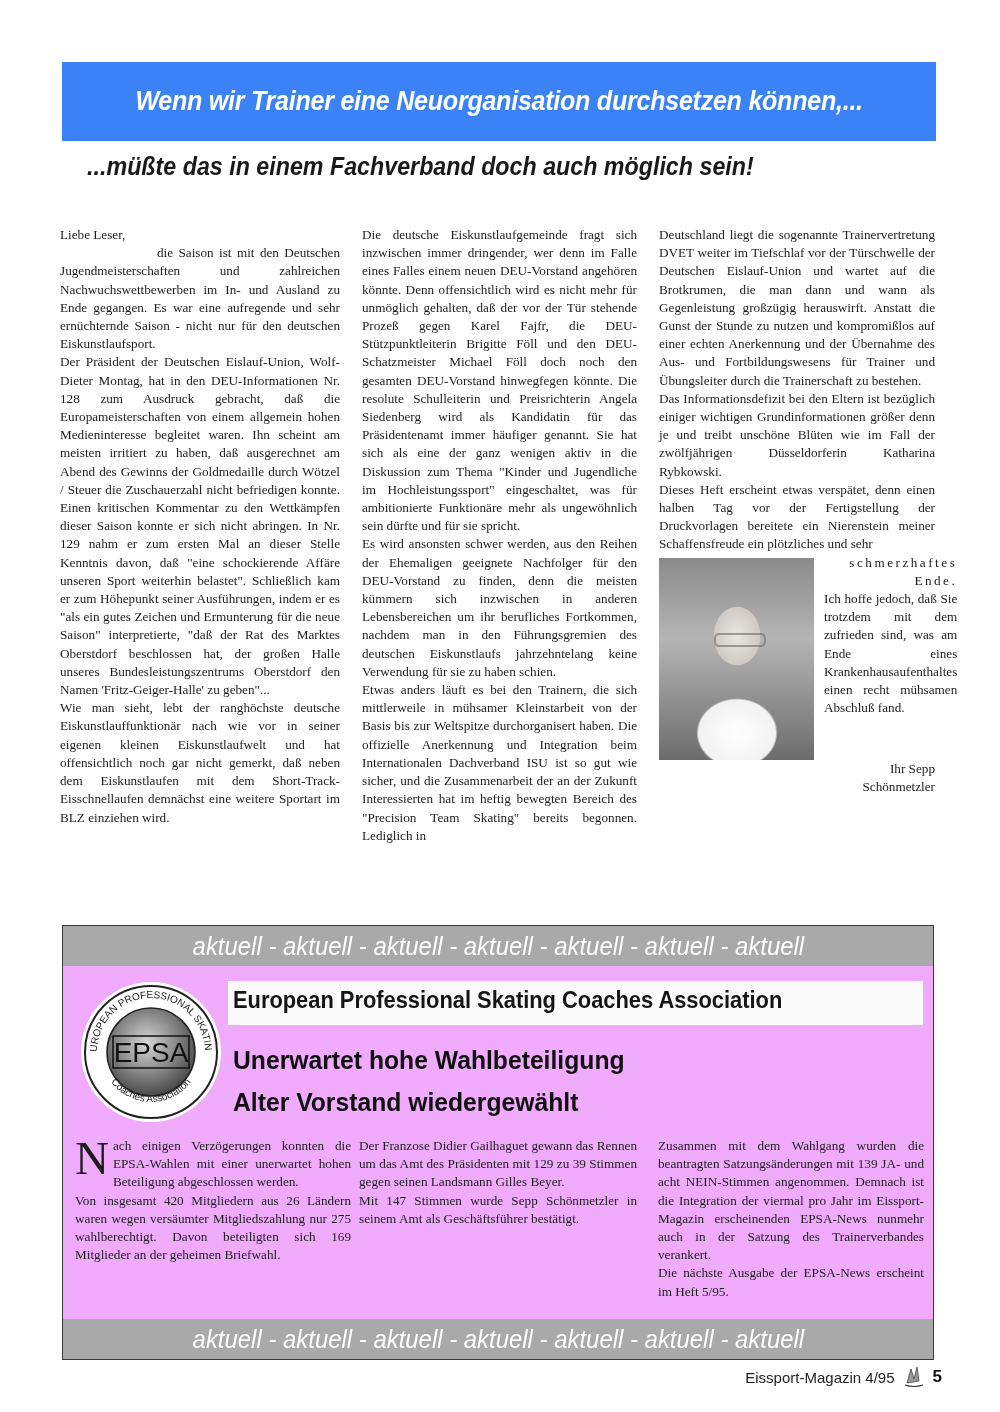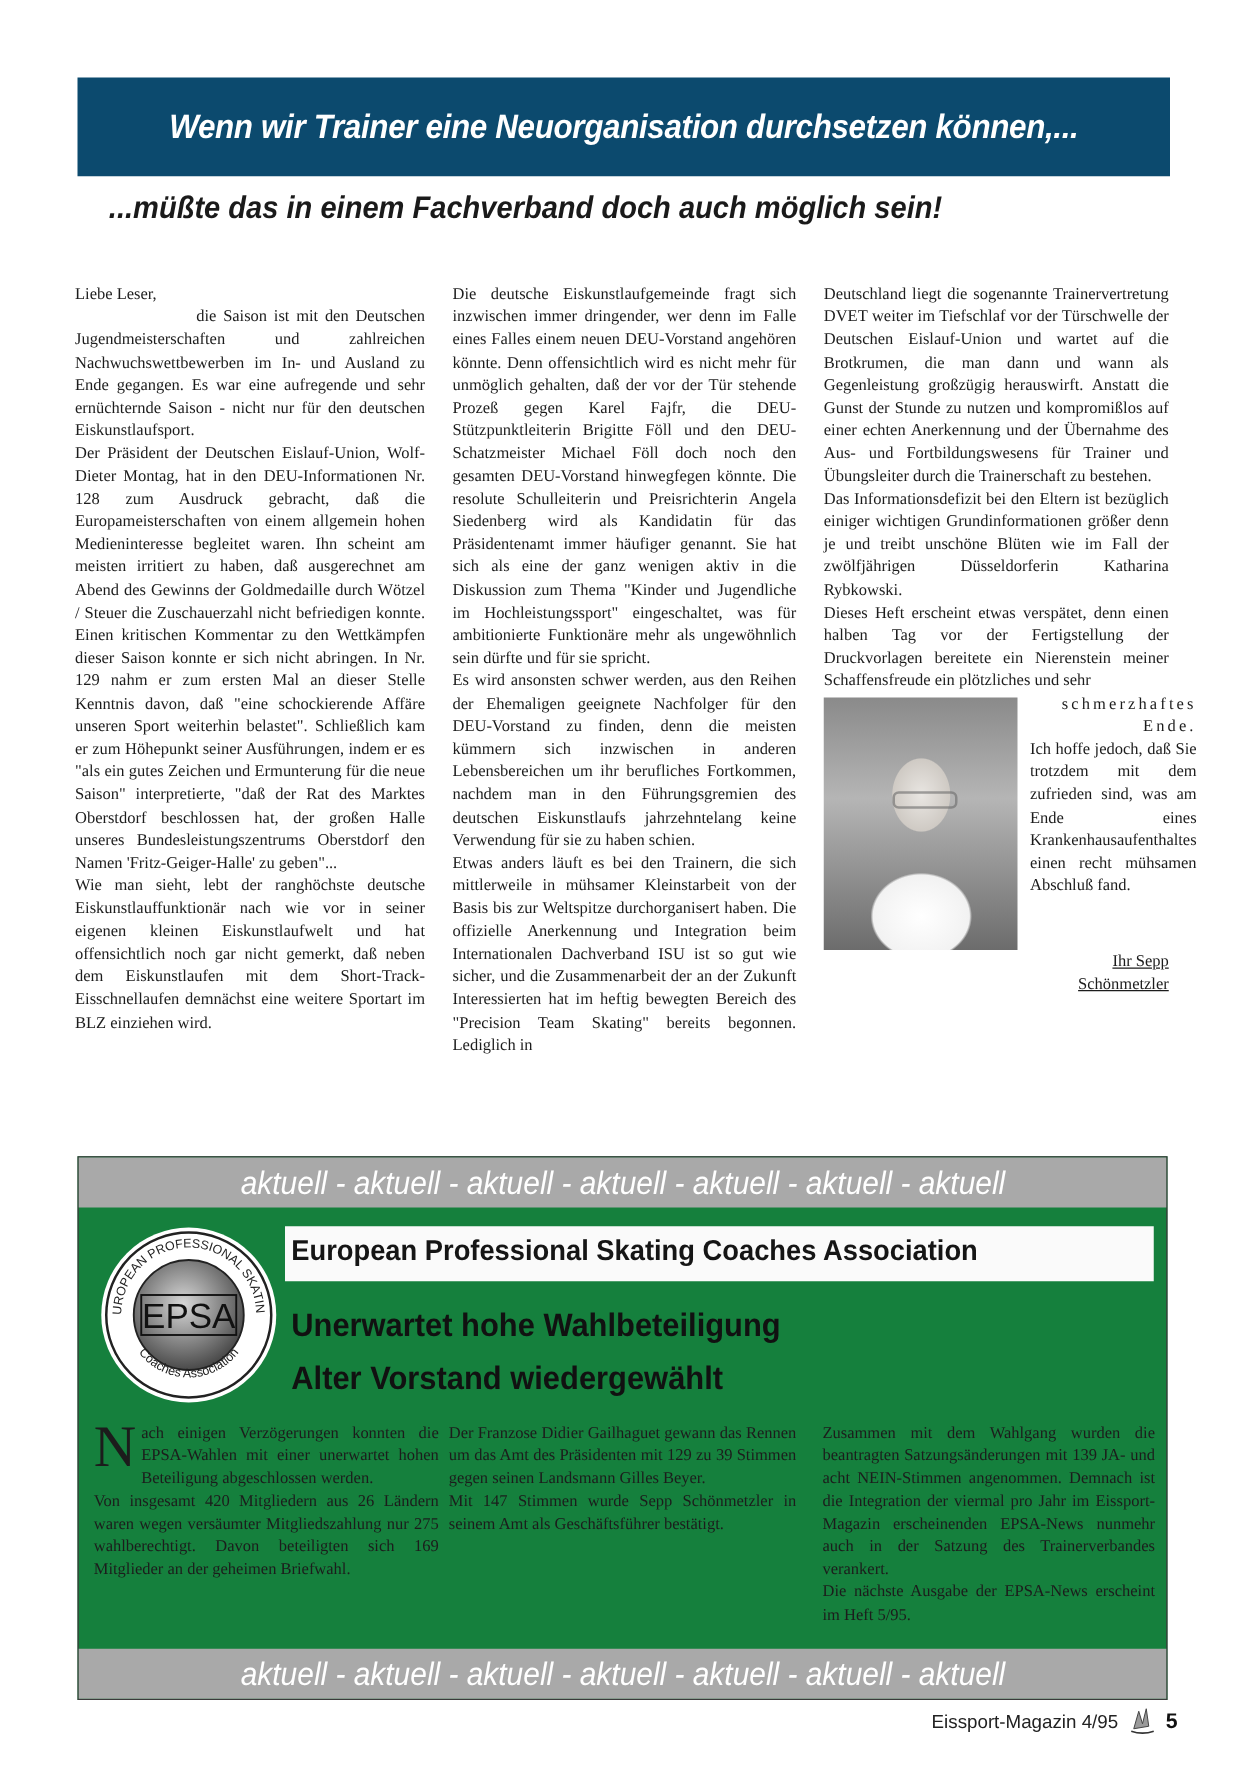--- a/index.html
+++ b/index.html
@@ -2,21 +2,21 @@
 <html><head>
 <meta charset="utf-8">
 <style>
   html, body { margin: 0; padding: 0; }
   body {
     width: 1000px; height: 1412px; background: #ffffff; position: relative; overflow: hidden;
     font-family: "Liberation Serif", serif; color: #1c1c1c;
   }
   .banner-top {
     position: absolute; left: 62px; top: 62px; width: 874px; height: 79px;
-    background: #0c4a6e; display: flex; align-items: center; justify-content: center;
+    background: #3b82f6; display: flex; align-items: center; justify-content: center;
   }
   .banner-top span {
     color: #ffffff; font-family: "Liberation Sans", sans-serif; font-weight: bold; font-style: italic;
     font-size: 27px; letter-spacing: -0.3px; transform: scaleX(0.93); display: inline-block; white-space: nowrap;
   }
   .subheadline {
     position: absolute; left: 62px; top: 152px; width: 874px; text-align: left;
     font-family: "Liberation Sans", sans-serif; font-weight: bold; font-style: italic; font-size: 25px; color: #1a1a1a;
     white-space: nowrap;
   }
@@ -36,25 +36,25 @@
       radial-gradient(ellipse 38px 48px at 78px 78px, #e9e6e2 0%, #cfcac4 60%, transparent 62%),
       radial-gradient(ellipse 70px 60px at 78px 175px, #ffffff 0%, #f2f2f2 55%, transparent 58%),
       linear-gradient(180deg, #8a8a8a 0%, #b5b5b5 40%, #6c6c6c 100%);
     position: relative;
   }
   .photo::after {
     content: ""; position: absolute; left: 55px; top: 75px; width: 48px; height: 10px;
     border: 2px solid #6a6a6a; border-radius: 5px; opacity: .6;
   }
   .photo-text { flex: 1; text-align: justify; }
-  .sig { text-align: right; text-decoration: underline; }
+  .sig { text-align: right; }
 
   .box {
     position: absolute; left: 62px; top: 925px; width: 870px; height: 433px;
-    border: 1.5px solid #3a3a3a; background: #15803d;
+    border: 1.5px solid #3a3a3a; background: #f0abfc;
   }
   .aktuell {
     position: absolute; left: 0; width: 870px; height: 40px; background: #a9a9a9;
     display: flex; align-items: center; justify-content: center;
   }
   .aktuell span {
     font-family: "Liberation Sans", sans-serif; font-style: italic; font-size: 26px; color: #ffffff;
     white-space: nowrap; display: inline-block; transform: scaleX(0.92);
   }
   .ak-top { top: 0; }

